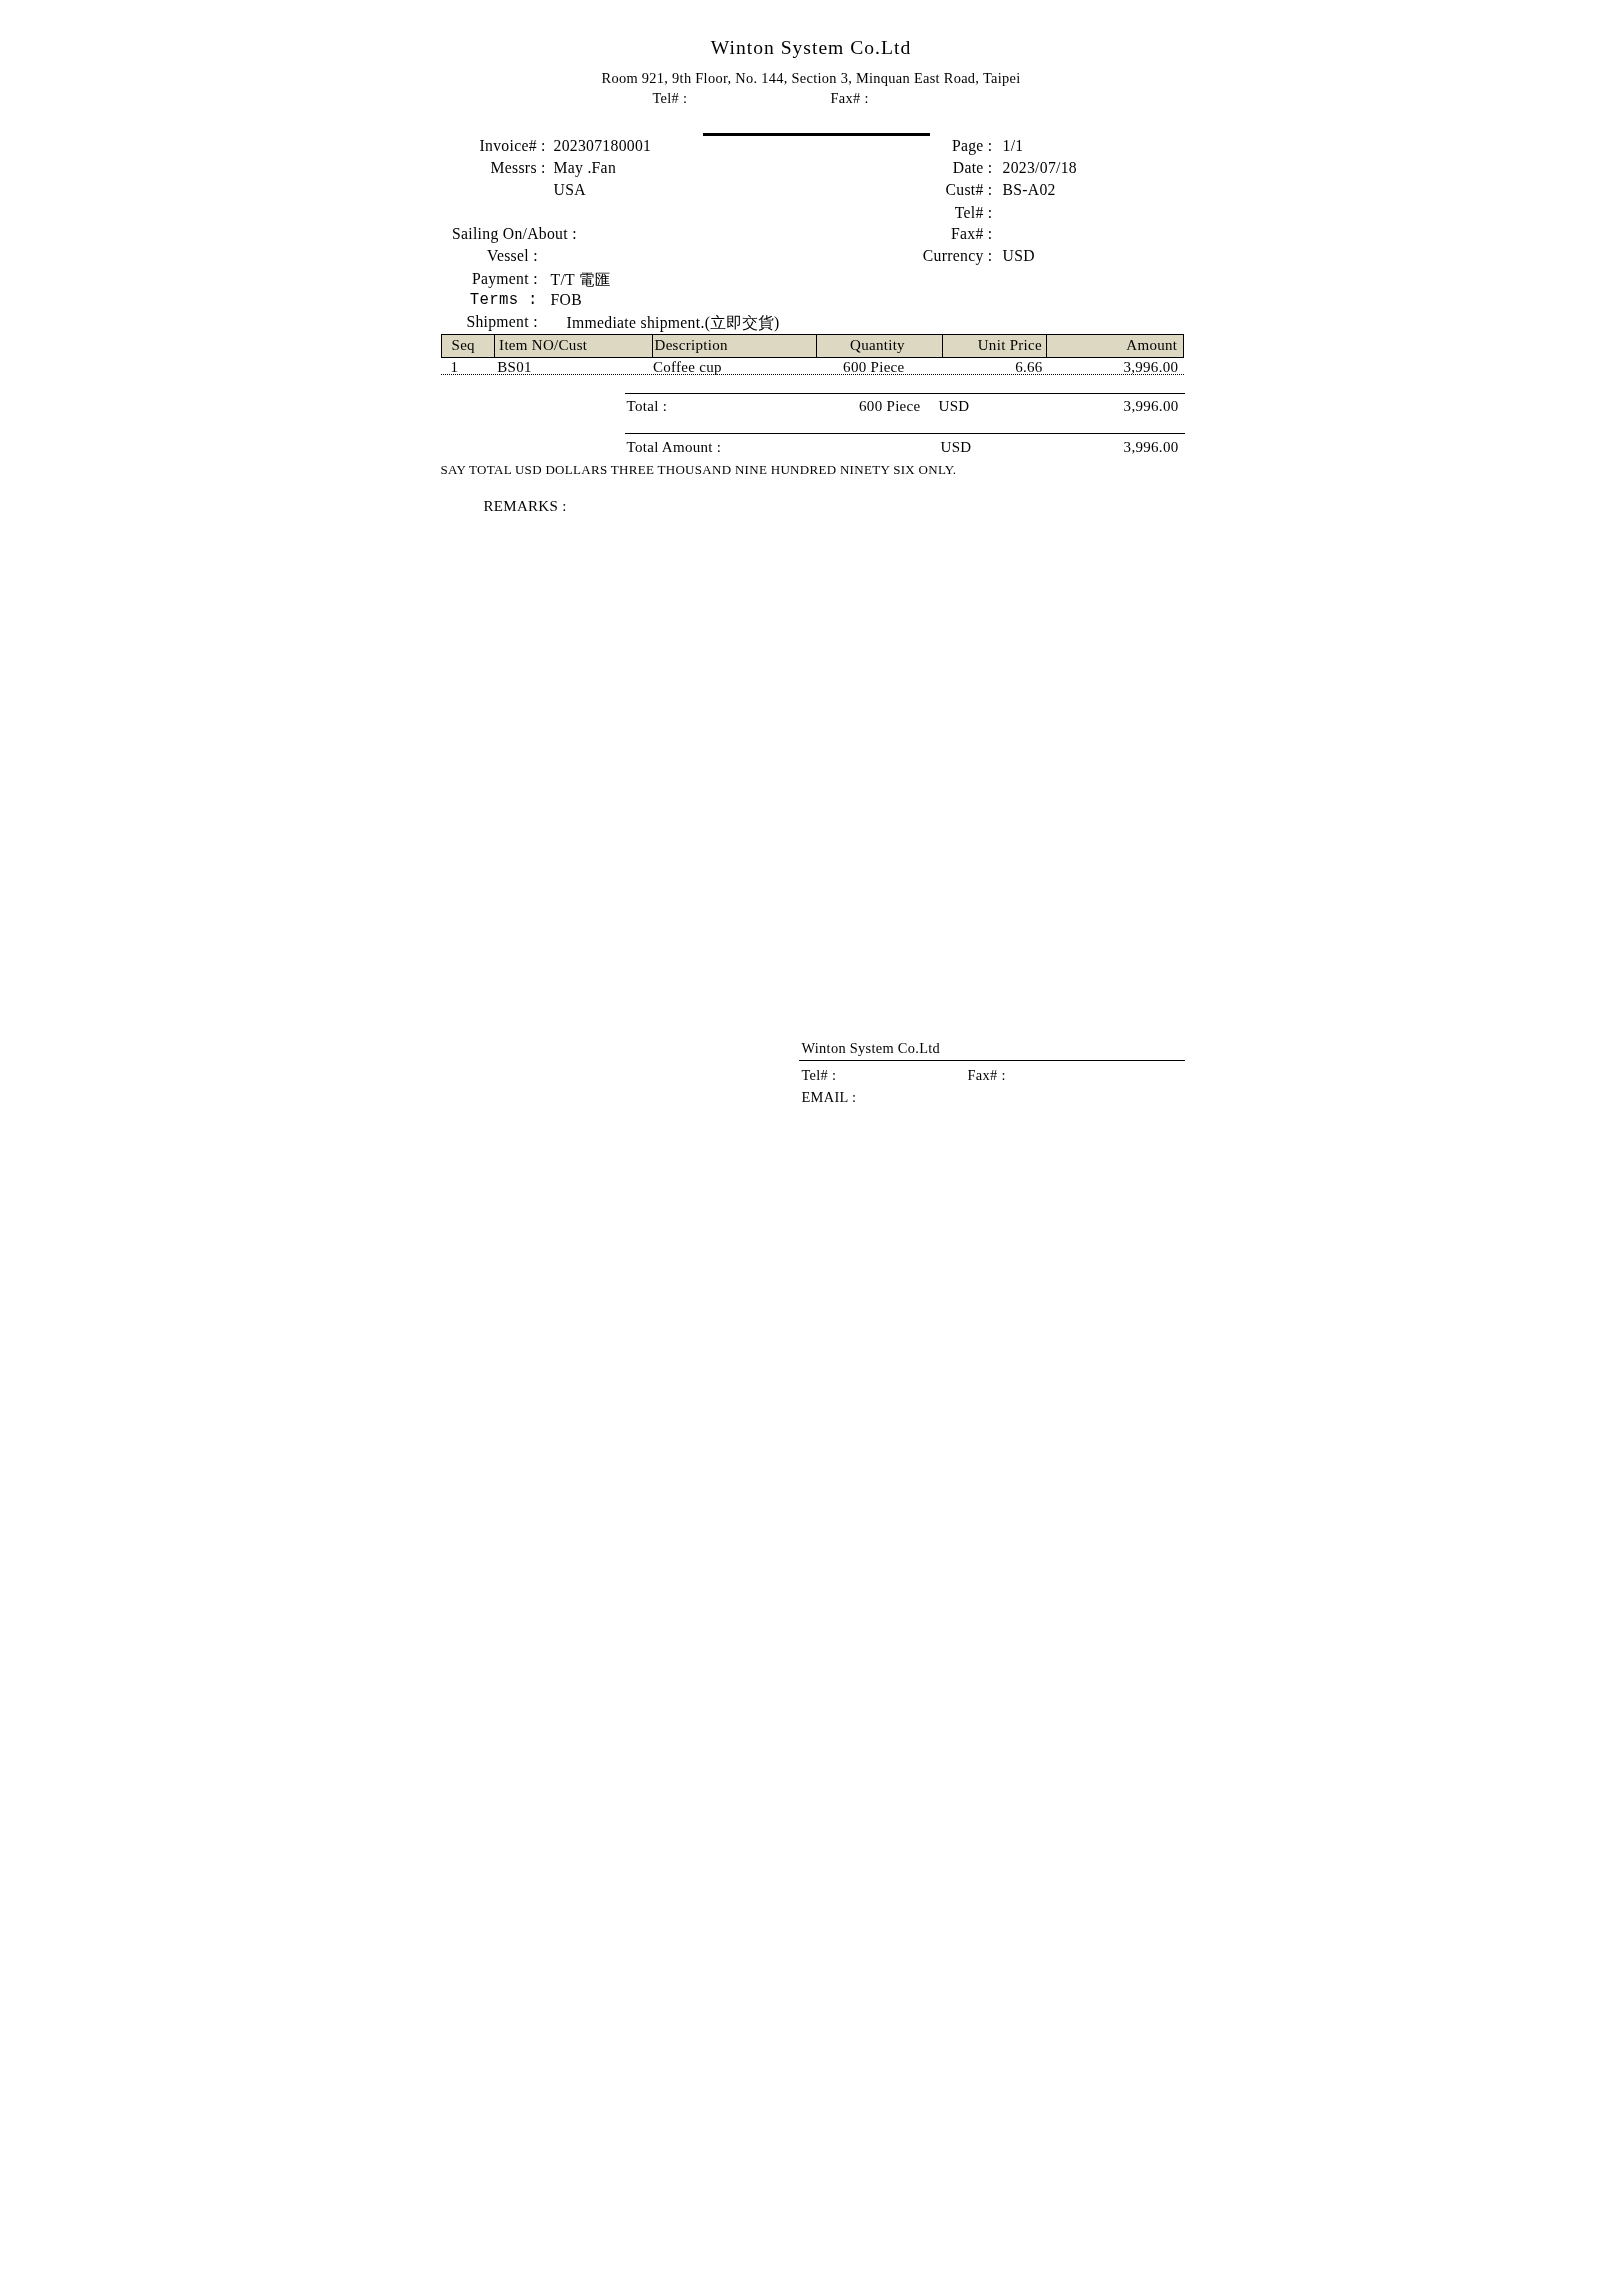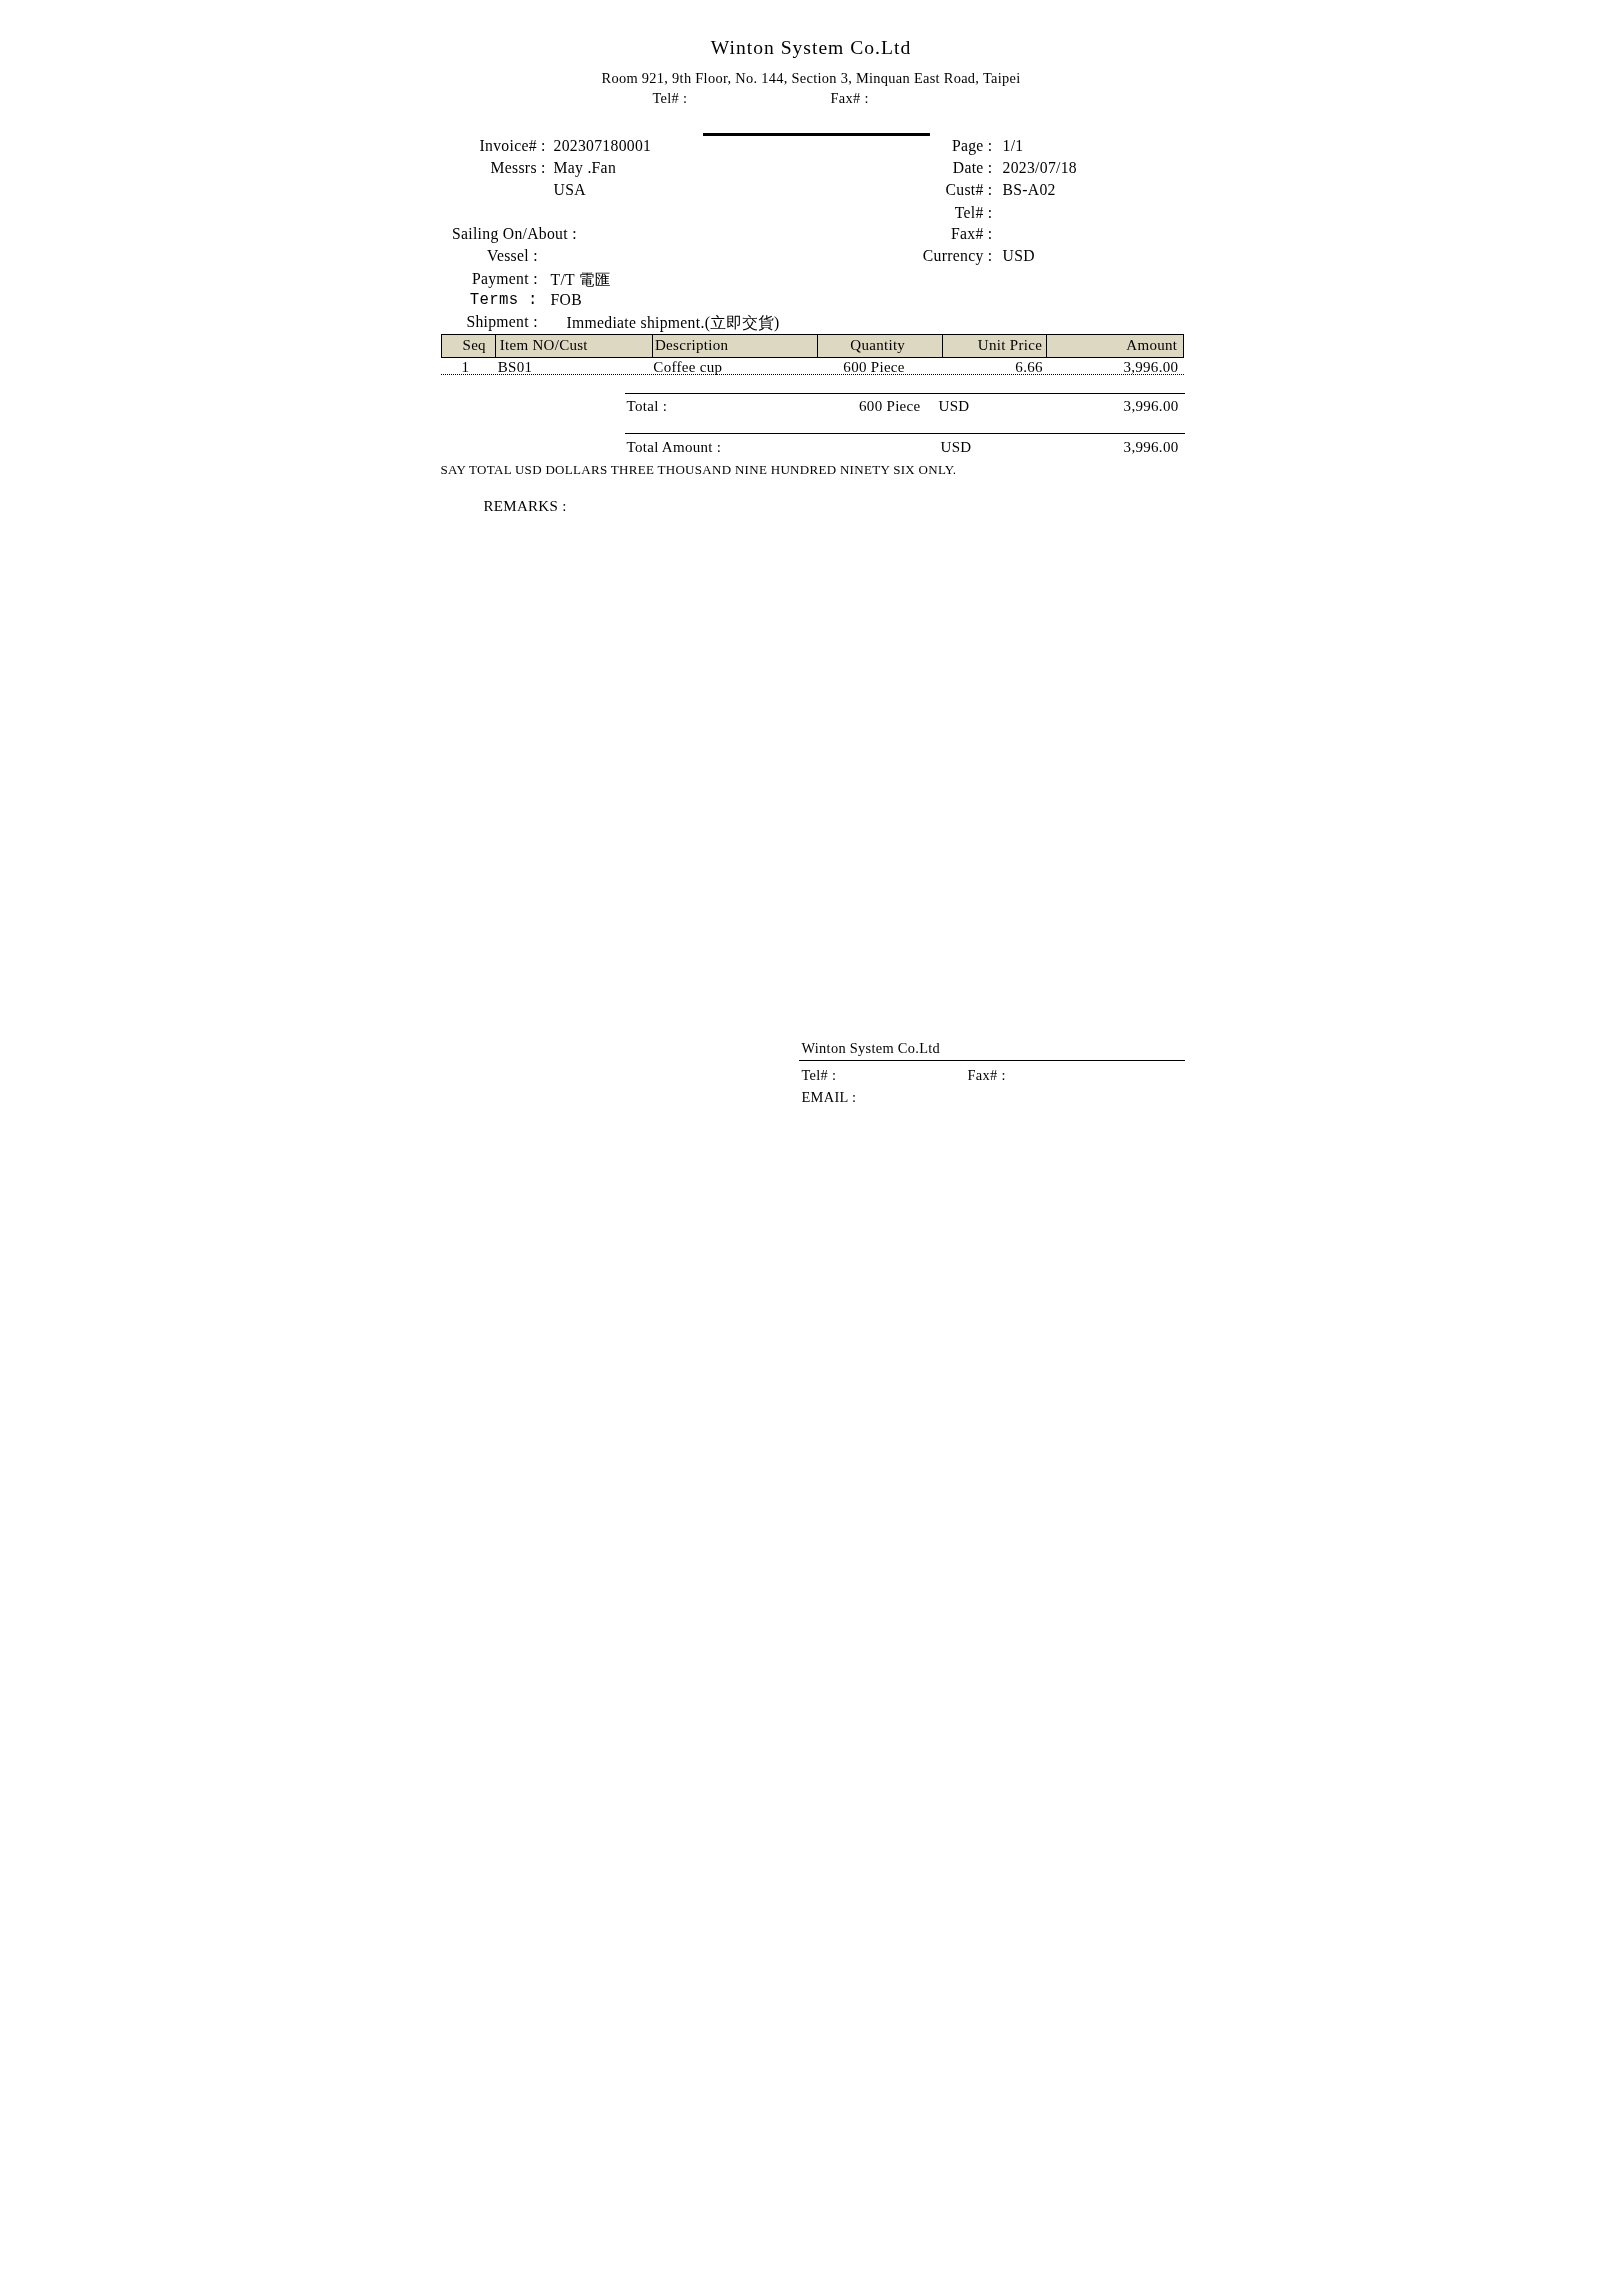--- a/index.html
+++ b/index.html
@@ -25,21 +25,21 @@
   .ival { position:absolute; font-size:15.7px; white-space:nowrap; }
   .thead {
     display:flex;
     border:1.3px solid #000000;
     font-size:15px;
     line-height:20px;
     background:#ddd8c2;
   }
   .thead > div + div { border-left:1.3px solid #000000; }
   .trow { display:flex; font-size:15px; }
-  .c1 { width:55px;  padding-left:21px; }
+  .c1 { width:55px;  padding-left:10px; }
   .c2 { width:128px; padding-left:4px; }
   .c3 { width:174px; padding-left:2px;margin-left:36px; }
   .c4 { width:132px; text-align:center; padding-right:3.9px; }
   .c5 { width:110px; text-align:right; padding-right:3.9px; }
   .c6 { width:144px; text-align:right; padding-right:5.2px; }
   .trow .c4 { padding-right:10.5px; }
   .dotted { border-top:1.3px dotted #000000; height:0; }
   .tot { position:absolute; font-size:15px; white-space:nowrap; }
   .totbox { position:absolute; font-size:15px; text-align:right; white-space:nowrap; }
   .say { font-size:13px; letter-spacing:0.3px; }

